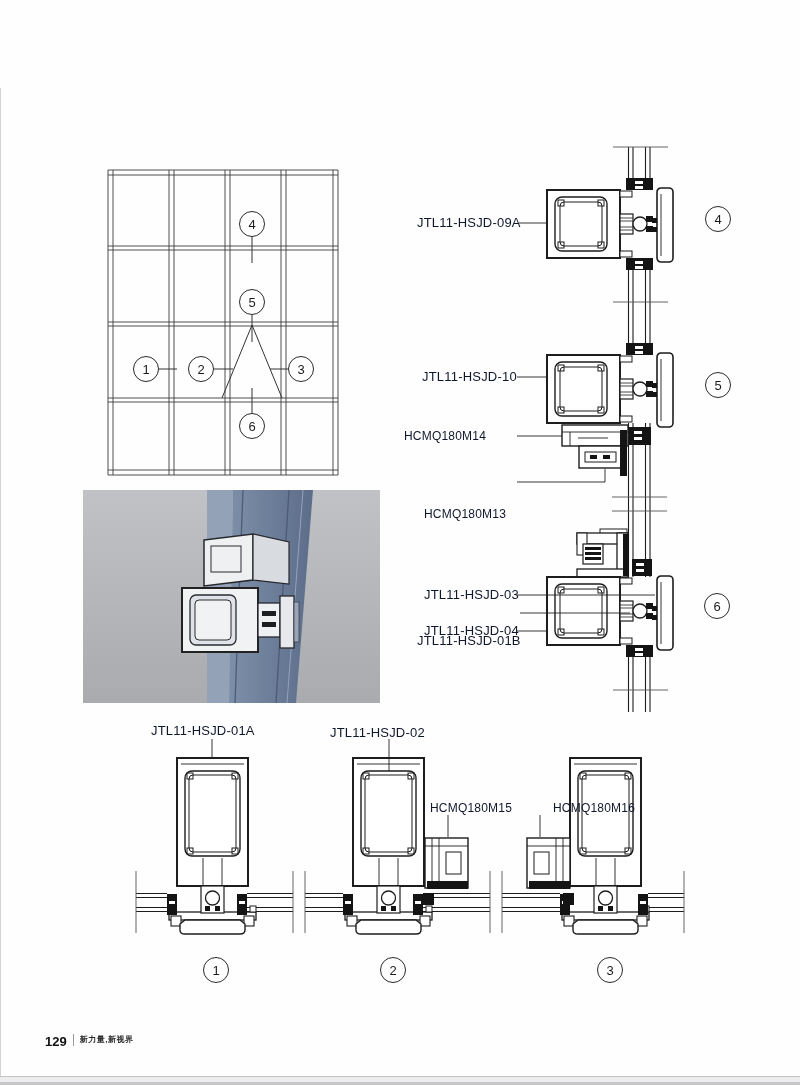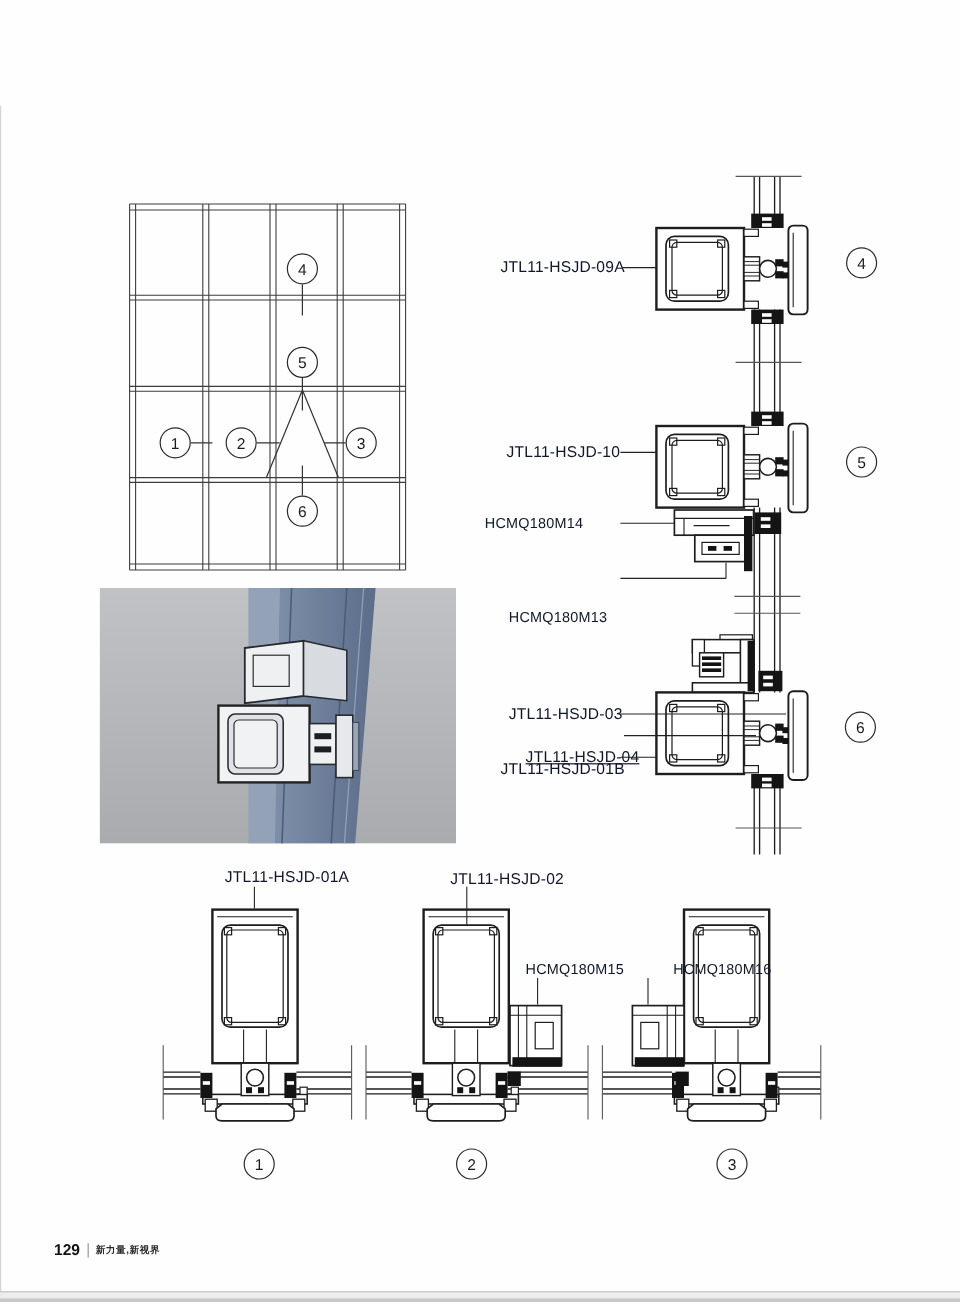--- a/index.html
+++ b/index.html
@@ -1,26 +1,26 @@
 <!DOCTYPE html>
 <html><head>
 <meta charset="utf-8">
 <style>
   html,body{margin:0;padding:0;background:#e9e9e9;}
   .page{position:relative;width:800px;height:1085px;background:#fefefe;overflow:hidden;
         font-family:"Liberation Sans","DejaVu Sans",sans-serif;}
   .drawing{position:absolute;left:0;top:0;}
   .lbl{position:absolute;font-size:13px;color:#0f172a;white-space:nowrap;letter-spacing:.2px;line-height:15px;}
   .lbl.small{font-size:12px;}
-  .lbl.center{text-align:right;}
+  .lbl.center{text-align:left;}
   .callout{position:absolute;width:26px;height:26px;border:1.2px solid #2a2a2a;border-radius:50%;
            background:#fff;display:flex;align-items:center;justify-content:center;
            font-size:13px;color:#1c1c1c;box-sizing:border-box;}
   .render3d{position:absolute;left:83px;top:490px;width:297px;height:213px;}
-  .footer{position:absolute;left:45px;top:1034px;display:flex;align-items:center;gap:6px;}
+  .footer{position:absolute;left:45px;top:1034px;display:flex;gap:6px;}
   .footer .num{font-size:13px;font-weight:bold;color:#111;}
   .footer .fdiv{width:1px;height:12px;background:#9a9a9a;}
   .footer .cap{font-size:8px;color:#2b2b2b;letter-spacing:.5px;font-weight:bold;}
   .scan-left{position:absolute;left:0;top:88px;width:1px;height:997px;background:#d4d4d6;}
   .scan-band{position:absolute;left:0;top:1076px;width:800px;height:9px;background:#ededee;border-top:1px solid #c2c2c4;}
   .scan-band2{position:absolute;left:0;top:1082px;width:800px;height:3px;background:#c7c7c9;}
 </style>
 </head>
 <body>
 
@@ -249,21 +249,21 @@
   <div class="callout" style="left:203px;top:957px;">1</div>
   <div class="callout" style="left:380px;top:957px;">2</div>
   <div class="callout" style="left:597px;top:957px;">3</div>
 
   <div class="lbl" style="left:417px;top:215px;">JTL11-HSJD-09A</div>
   <div class="lbl" style="left:422px;top:369px;text-align:right;">JTL11-HSJD-10</div>
   <div class="lbl small" style="left:404px;top:429px;">HCMQ180M14</div>
   <div class="lbl small" style="left:424px;top:475px;margin-top:32px;">HCMQ180M13</div>
   <div class="lbl" style="left:424px;top:587px;">JTL11-HSJD-03</div>
   <div class="lbl" style="left:417px;top:605px;margin-top:28px;">JTL11-HSJD-01B</div>
-  <div class="lbl" style="left:438px;top:623px;text-decoration:underline;">JTL11-HSJD-04</div>
+  <div class="lbl" style="left:424px;top:623px;">JTL11-HSJD-04</div>
   <div class="lbl center" style="left:151px;top:723px;width:140px;">JTL11-HSJD-01A</div>
   <div class="lbl center" style="left:330px;top:725px;width:140px;">JTL11-HSJD-02</div>
   <div class="lbl small center" style="left:414px;top:801px;width:90px;padding-left:16px;">HCMQ180M15</div>
   <div class="lbl small center" style="left:507px;top:801px;width:90px;margin-left:46px;">HCMQ180M16</div>
 
   <div class="footer">
     <span class="num">129</span>
     <span class="fdiv"></span>
     <span class="cap">新力量,新视界</span>
   </div>

